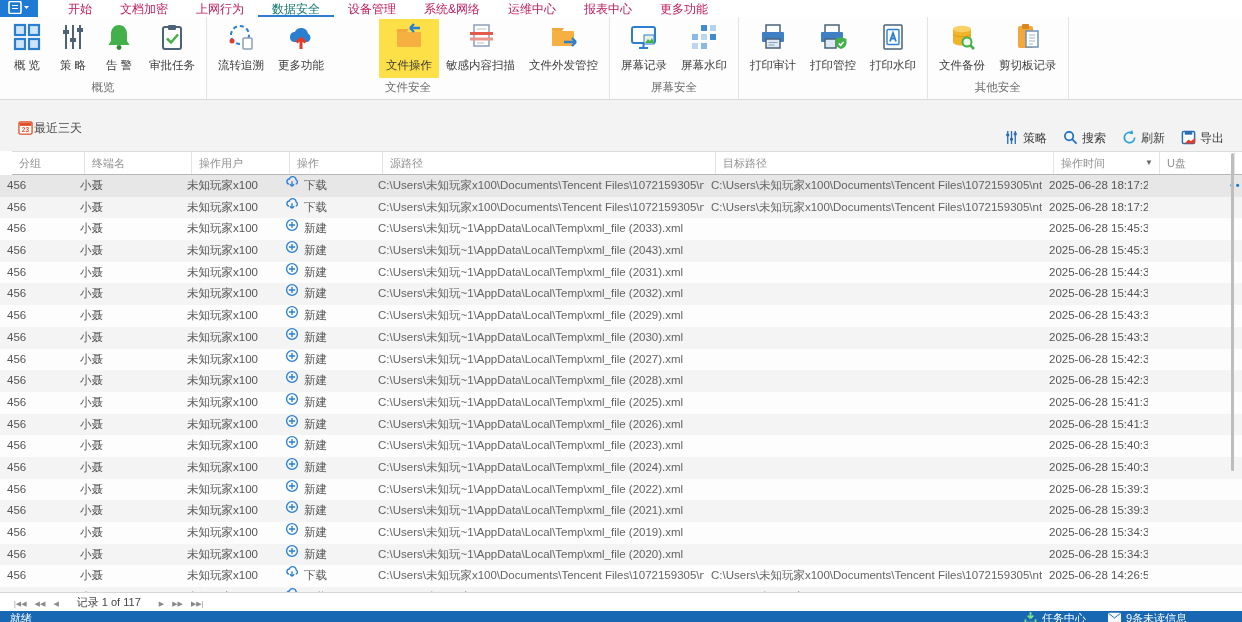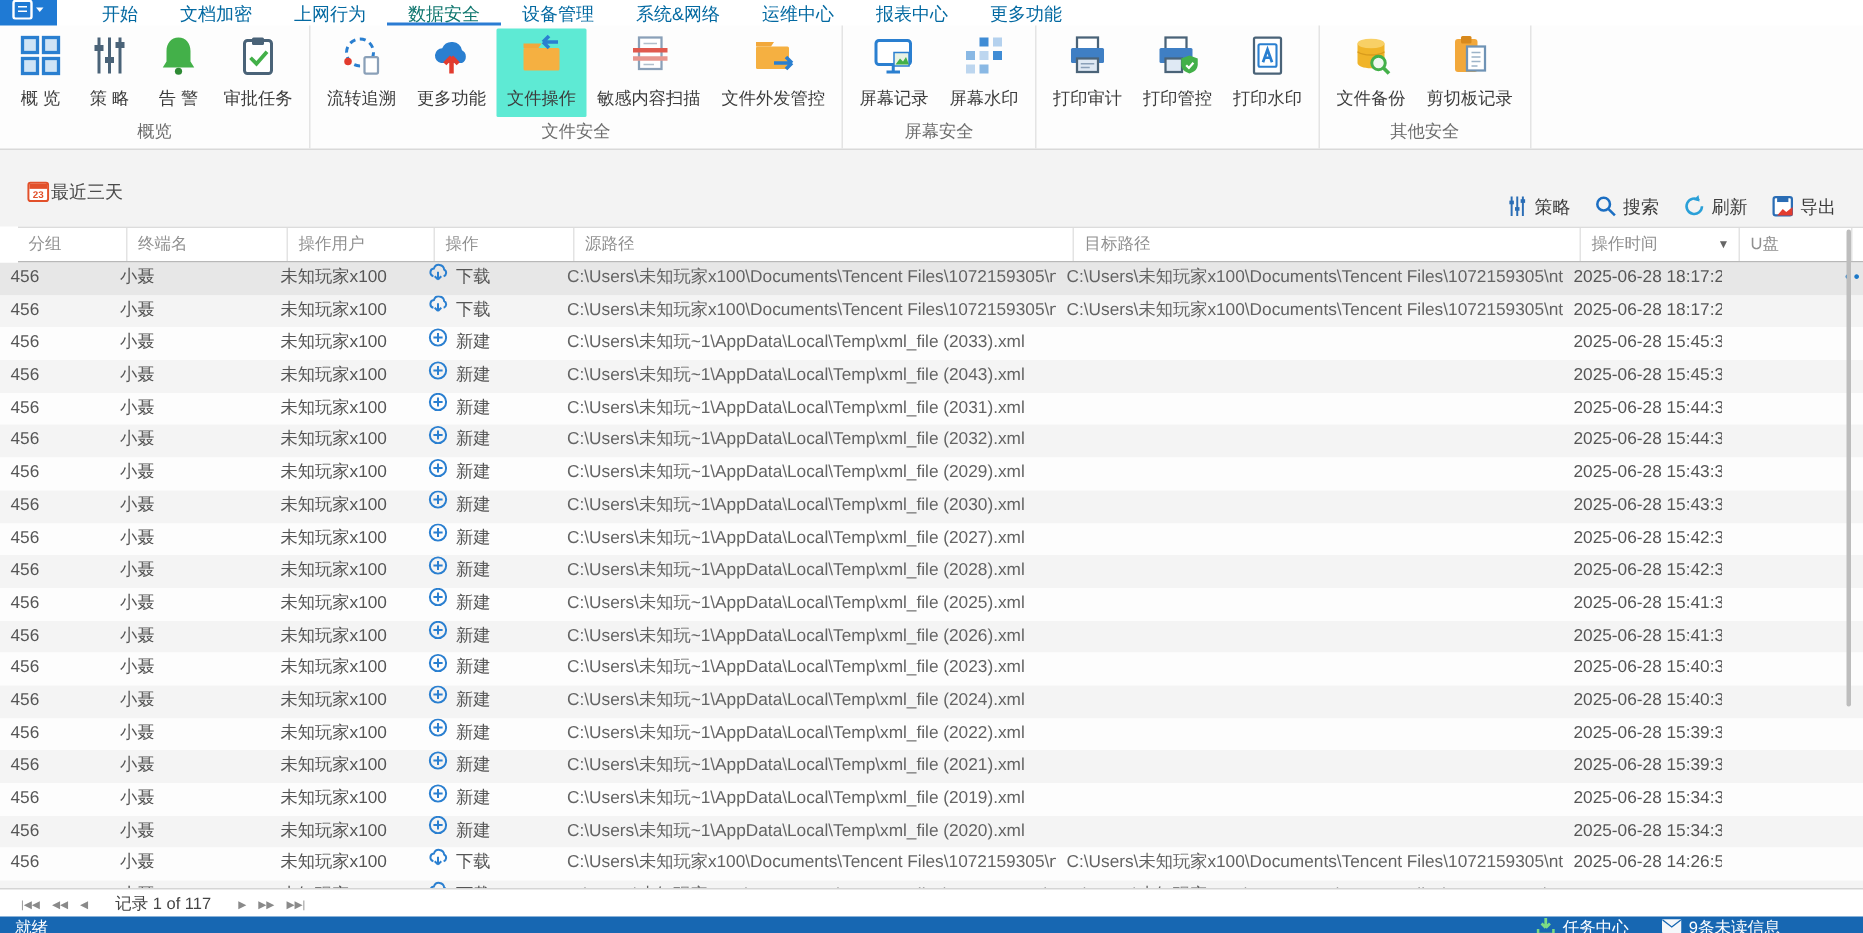--- a/index.html
+++ b/index.html
@@ -2,29 +2,29 @@
 <html><head>
 <meta charset="utf-8">
 <style>
   html,body{margin:0;padding:0;}
   body{width:1242px;height:622px;overflow:hidden;background:#fff;
        font-family:"Liberation Sans","DejaVu Sans",sans-serif;color:#444;}
   
   .menubar{height:17px;display:flex;align-items:stretch;background:#fff;}
   .appbtn{width:38px;background:#1f7ad4;display:flex;align-items:center;justify-content:center;cursor:pointer;}
   .tabs{display:flex;margin-left:16px;}
-  .tab{font-size:12px;color:#0369a1;padding:1px 14px 0;line-height:16px;cursor:pointer;white-space:nowrap;}
+  .tab{font-size:12px;color:#be185d;padding:1px 14px 0;line-height:16px;cursor:pointer;white-space:nowrap;}
   .tab.active{color:#0f766e;border-bottom:2px solid #2b7cd3;}
   
   .ribbon{height:82px;display:flex;background:#fdfdfd;border-bottom:1px solid #d9d9d9;}
   .rgroup{display:flex;flex-direction:column;border-right:1px solid #e4e4e4;padding:2px 4px 0;}
   .ritems{display:flex;flex:1;}
   .ritem{display:flex;flex-direction:column;align-items:center;justify-content:flex-start;
          padding:4px 7px 2px;cursor:pointer;border-radius:1px;}
-  .ritem.active{background:#5eead4;}
+  .ritem.active{background:#fde047;margin-left:48px;}
   .ritem .ric{width:32px;height:32px;display:flex;align-items:center;justify-content:center;}
   .ritem .ric svg{width:28px;height:28px;}
   .ritem .rlb{font-size:11.5px;color:#3c3c3c;margin-top:3px;white-space:nowrap;}
   .glabel{text-align:center;font-size:11.5px;color:#6d6d6d;padding:2px 0 4px;}
   
   .filterband{height:51px;background:#f3f3f3;display:flex;align-items:center;padding:6px 18px 0;box-sizing:border-box;}
   .chip{display:flex;align-items:flex-start;gap:1px;font-size:12px;color:#4a4a4a;cursor:pointer;}
   .chip svg{width:15px;height:15px;}
   .factions{margin-left:auto;display:flex;gap:16px;}
   .fact{display:flex;align-items:center;gap:4px;font-size:12px;color:#3d3d3d;cursor:pointer;margin-top:20px;}

